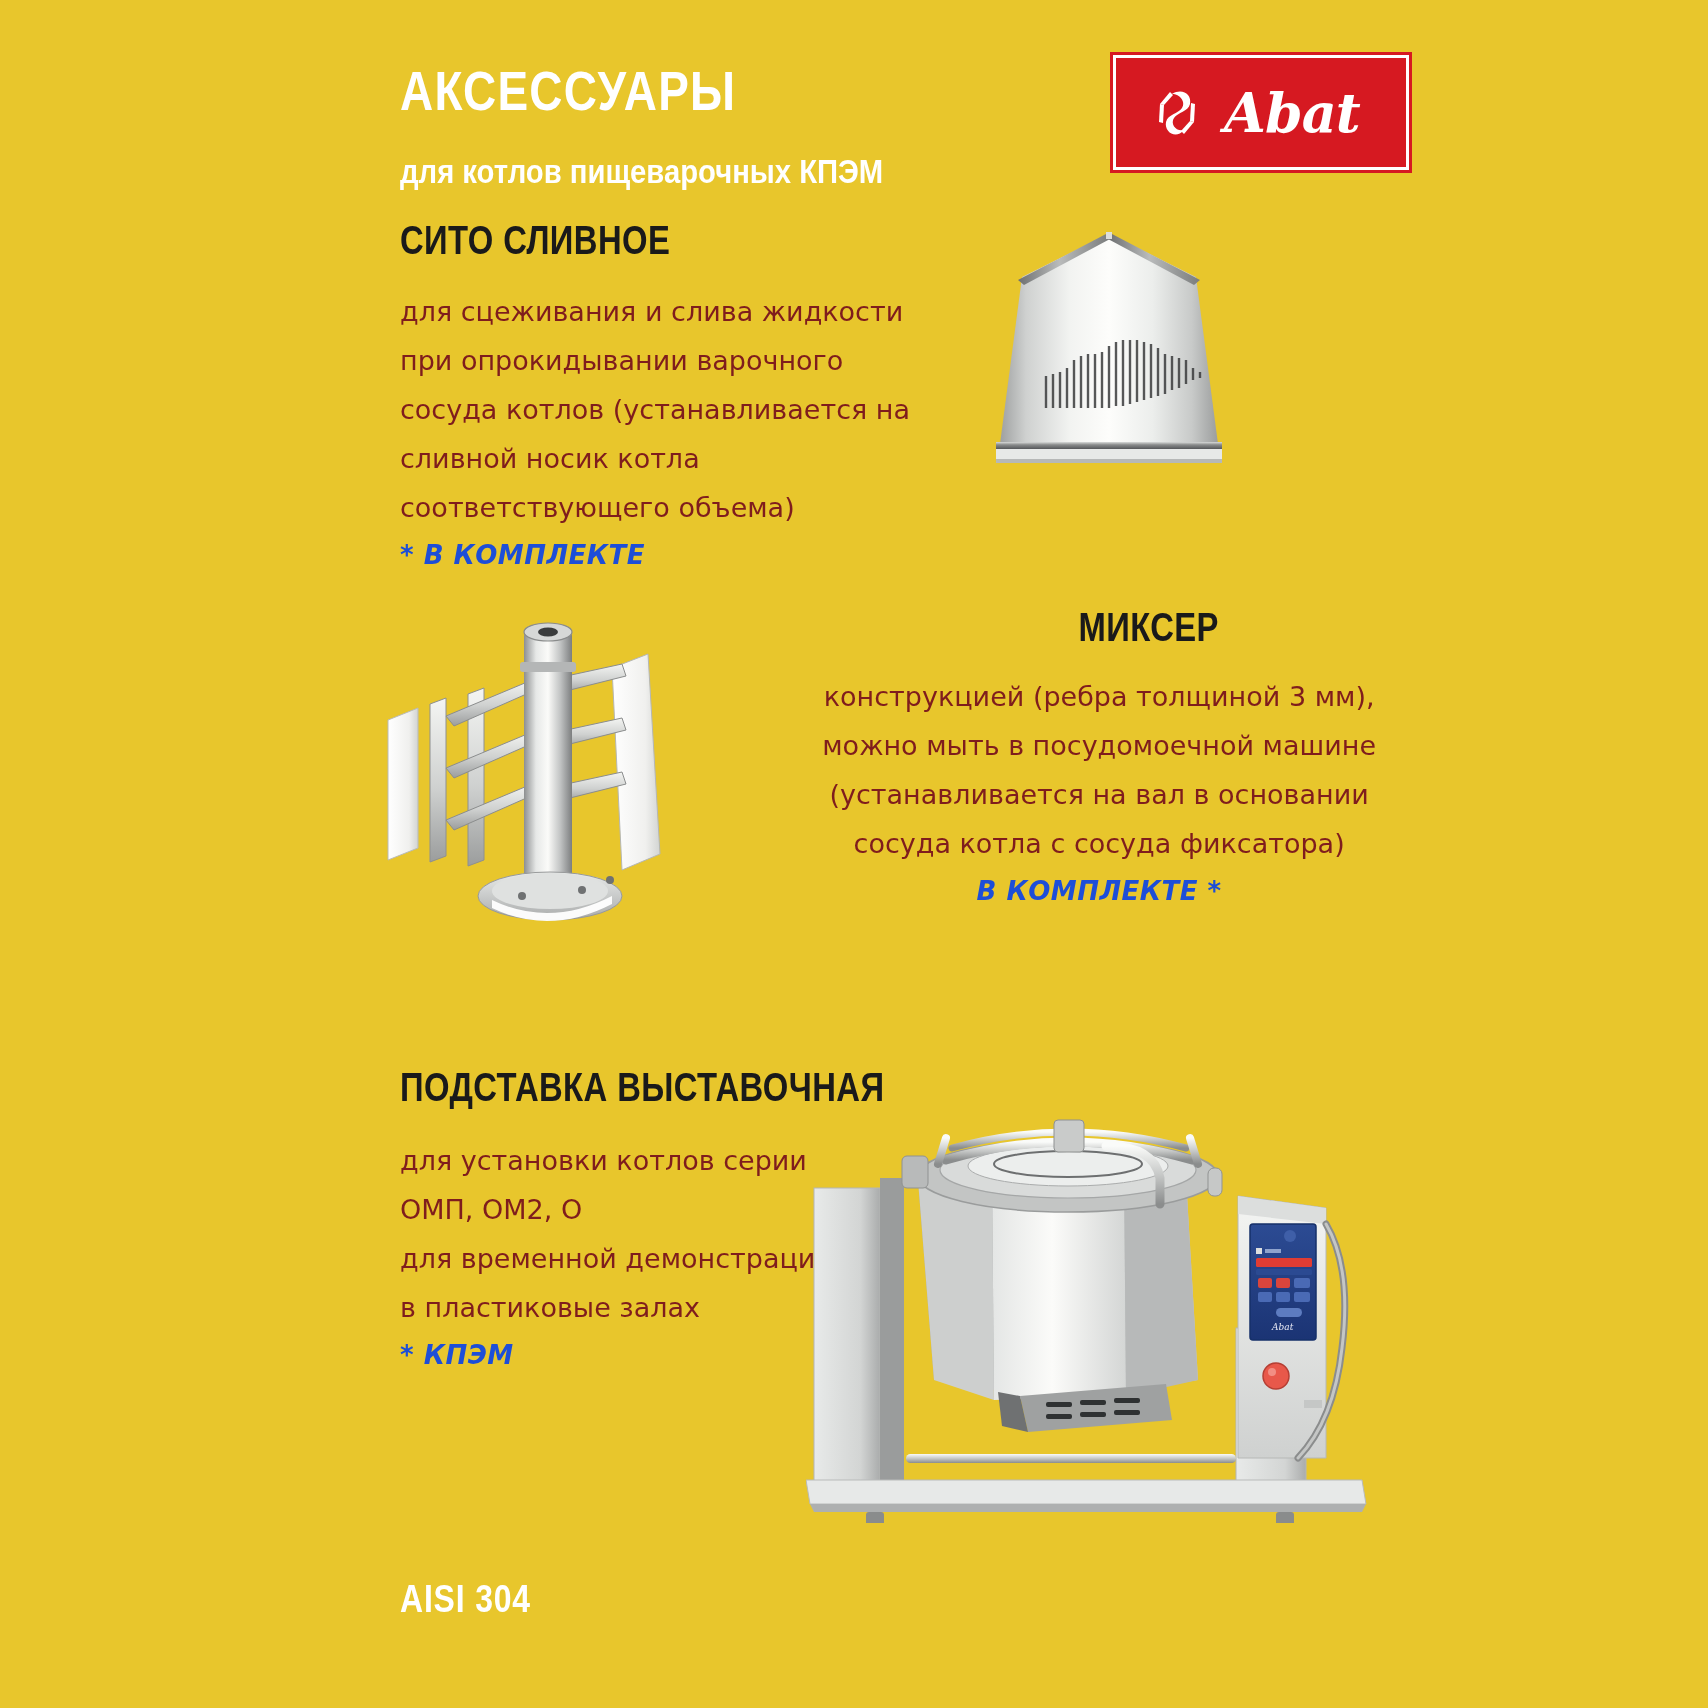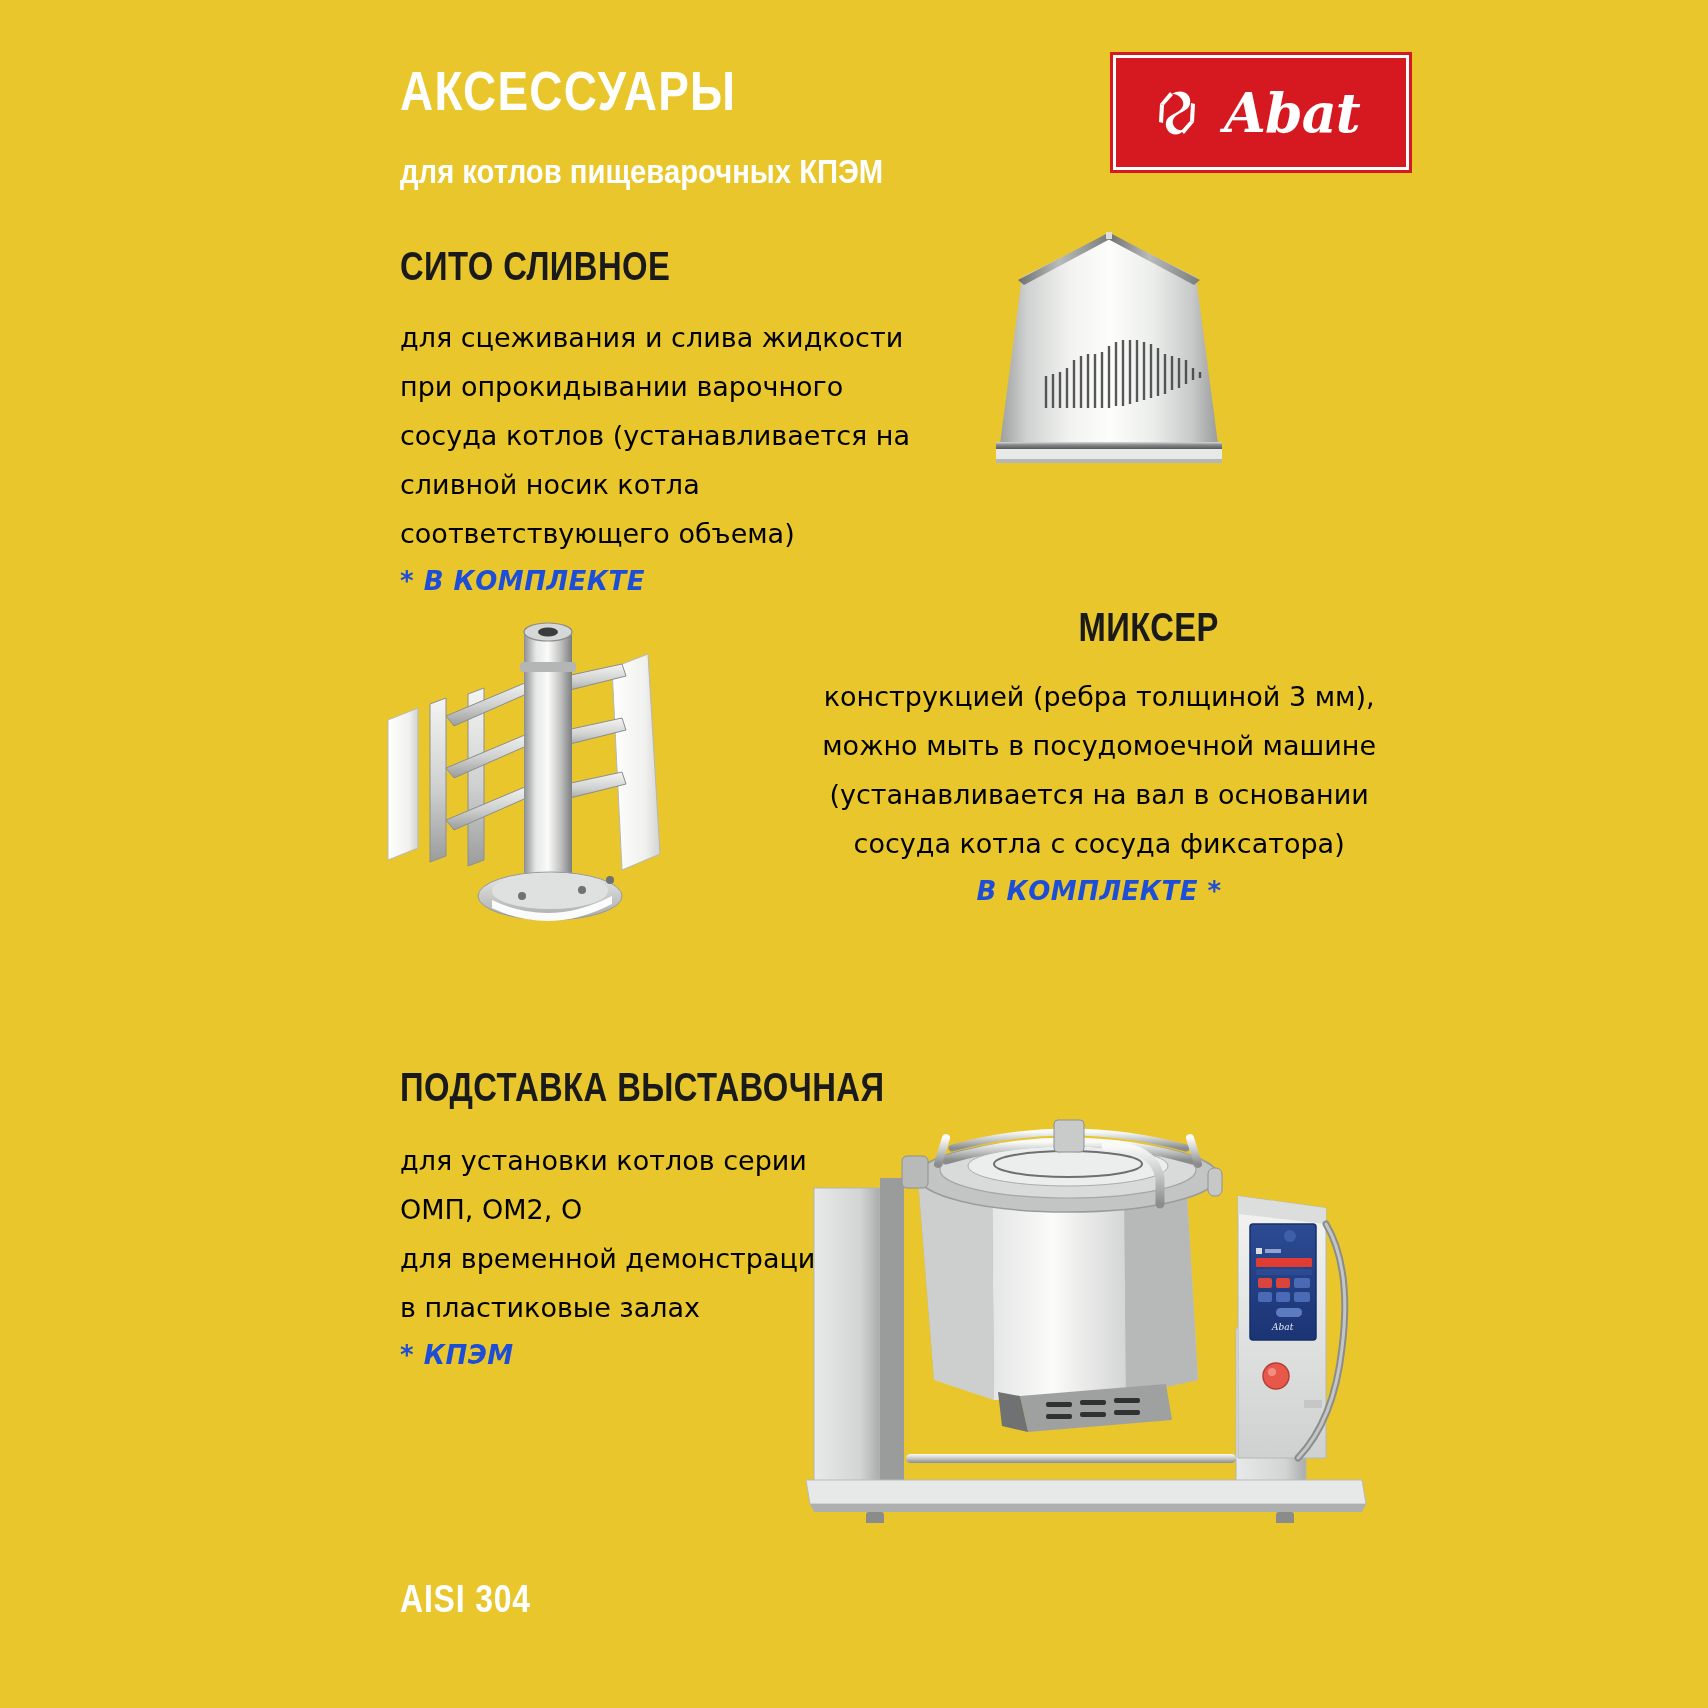--- a/index.html
+++ b/index.html
@@ -47,37 +47,37 @@
     letter-spacing:0.5px;
     transform:scaleX(0.82);
     white-space:nowrap;
   }
   .sec-title.left{transform-origin:left center;}
   .sec-title.right{transform-origin:right center;}
 
   .body-line{
     font-family:"DejaVu Sans", sans-serif;
     font-size:27px;
-    color:#000000;
+    color:#7f1d1d;
     line-height:49px;
     white-space:nowrap;
   }
   .note{
     font-family:"DejaVu Sans", sans-serif;
     font-style:italic;
     font-weight:bold;
     font-size:26px;
     color:#1d4ed8;
     letter-spacing:0.5px;
     line-height:46px;
     white-space:nowrap;
   }
 
   
-  #sieve-block{position:absolute;left:400px;top:218px;margin-top:26px;}
+  #sieve-block{position:absolute;left:400px;top:218px;}
   #sieve-block .sec-title{margin-bottom:24px;}
   #sieve-text{margin-top:4px;}
 
   #mixer-block{position:absolute;right:380px;top:605px;text-align:center;}
   #mixer-block .sec-title{margin-bottom:22px;}
 
   #stand-block{position:absolute;left:400px;top:1065px;}
   #stand-block .sec-title{margin-bottom:26px;}
 
   .aisi{

